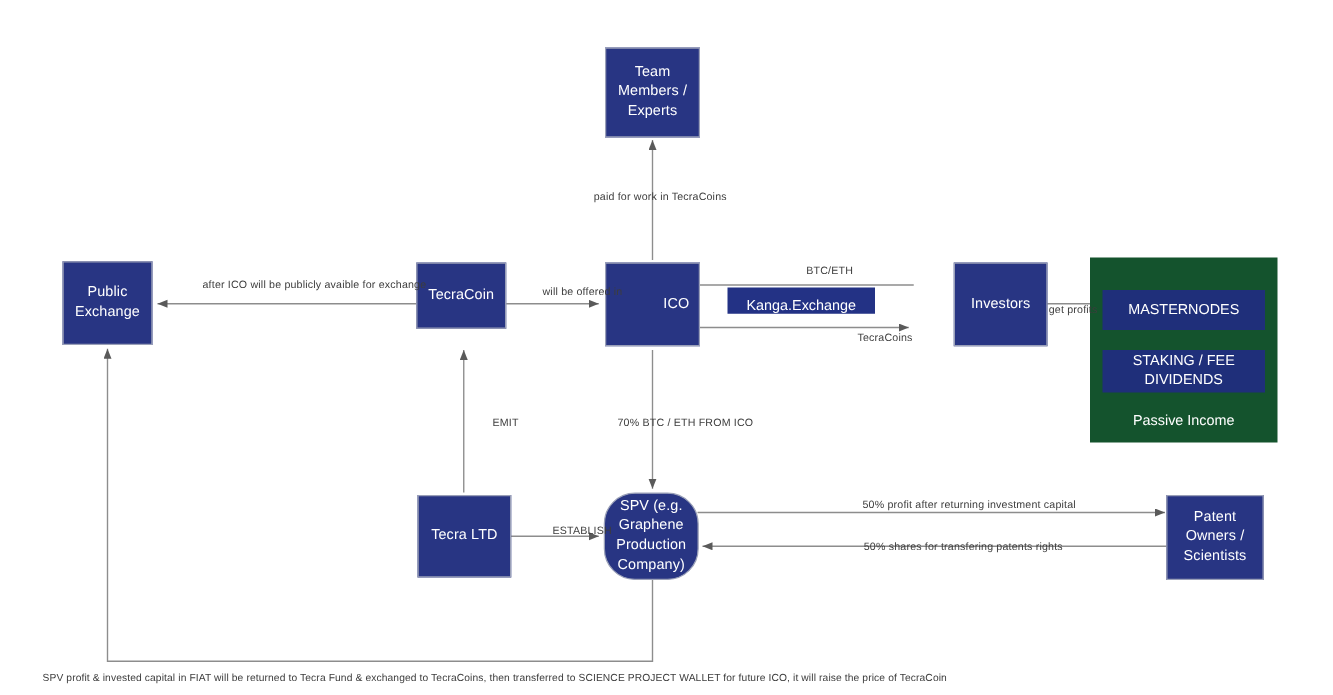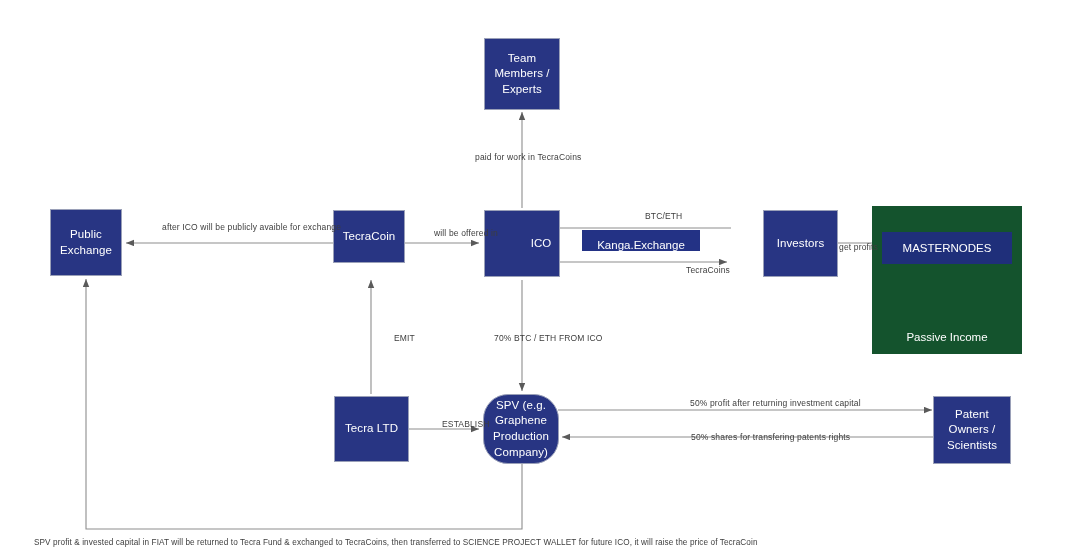--- a/index.html
+++ b/index.html
@@ -176,20 +176,23 @@
   </div>
 
   <div class="chip" style="left:582px; top:230px; width:118px; height:21px;">
     <span>Kanga.Exchange</span>
   </div>
 
   <div class="panel" style="left:872px; top:206px; width:150px; height:148px;">
     <div class="panel-box" style="left:10px; top:26px; width:130px; height:32px;">
       <span>MASTERNODES</span>
     </div>
+    <div class="panel-box" style="left:10px; top:74px; width:130px; height:34px;">
+      <span>STAKING / FEE DIVIDENDS</span>
+    </div>
     <div class="panel-caption" style="left:0; top:125px;">Passive Income</div>
   </div>
 
   <div class="edge-label" style="left:455px; top:152px;">paid for work in TecraCoins</div>
 
   <div class="edge-label" style="left:142px; top:222px;">after ICO will be publicly avaible for exchange</div>
 
   <div class="edge-label" style="left:414px; top:228px;">will be offered in</div>
 
   <div class="edge-label" style="left:625px; top:211px;">BTC/ETH</div>

